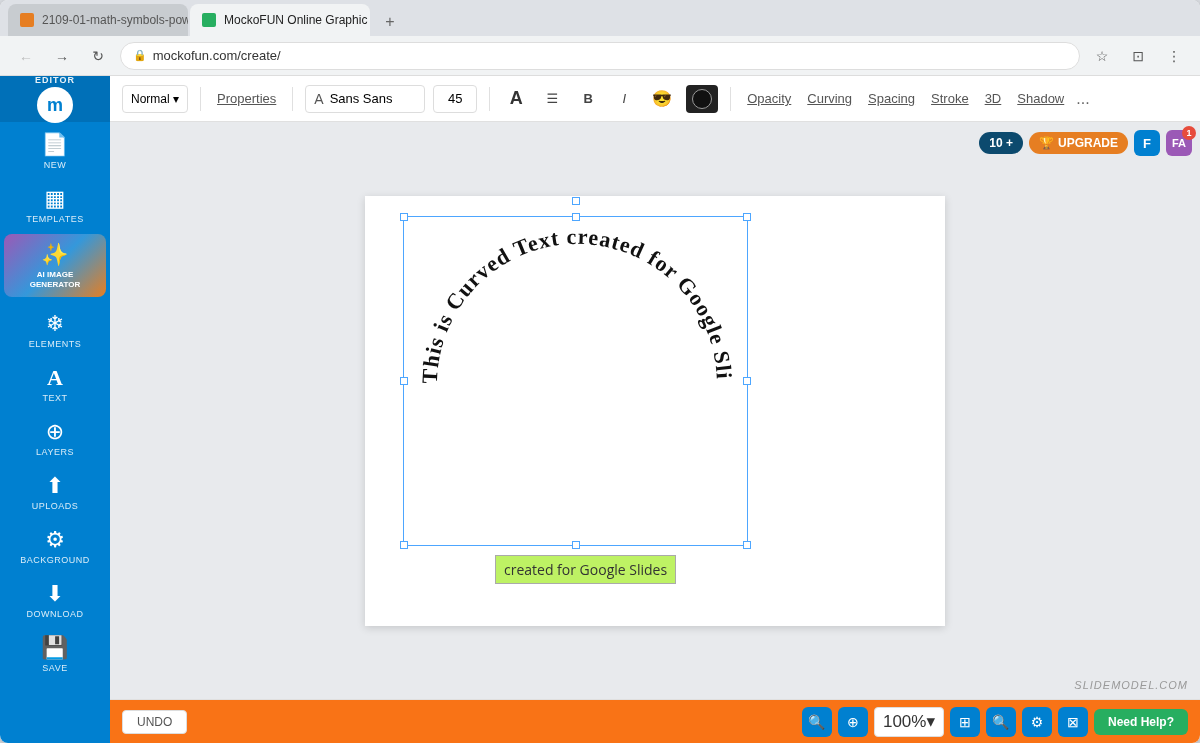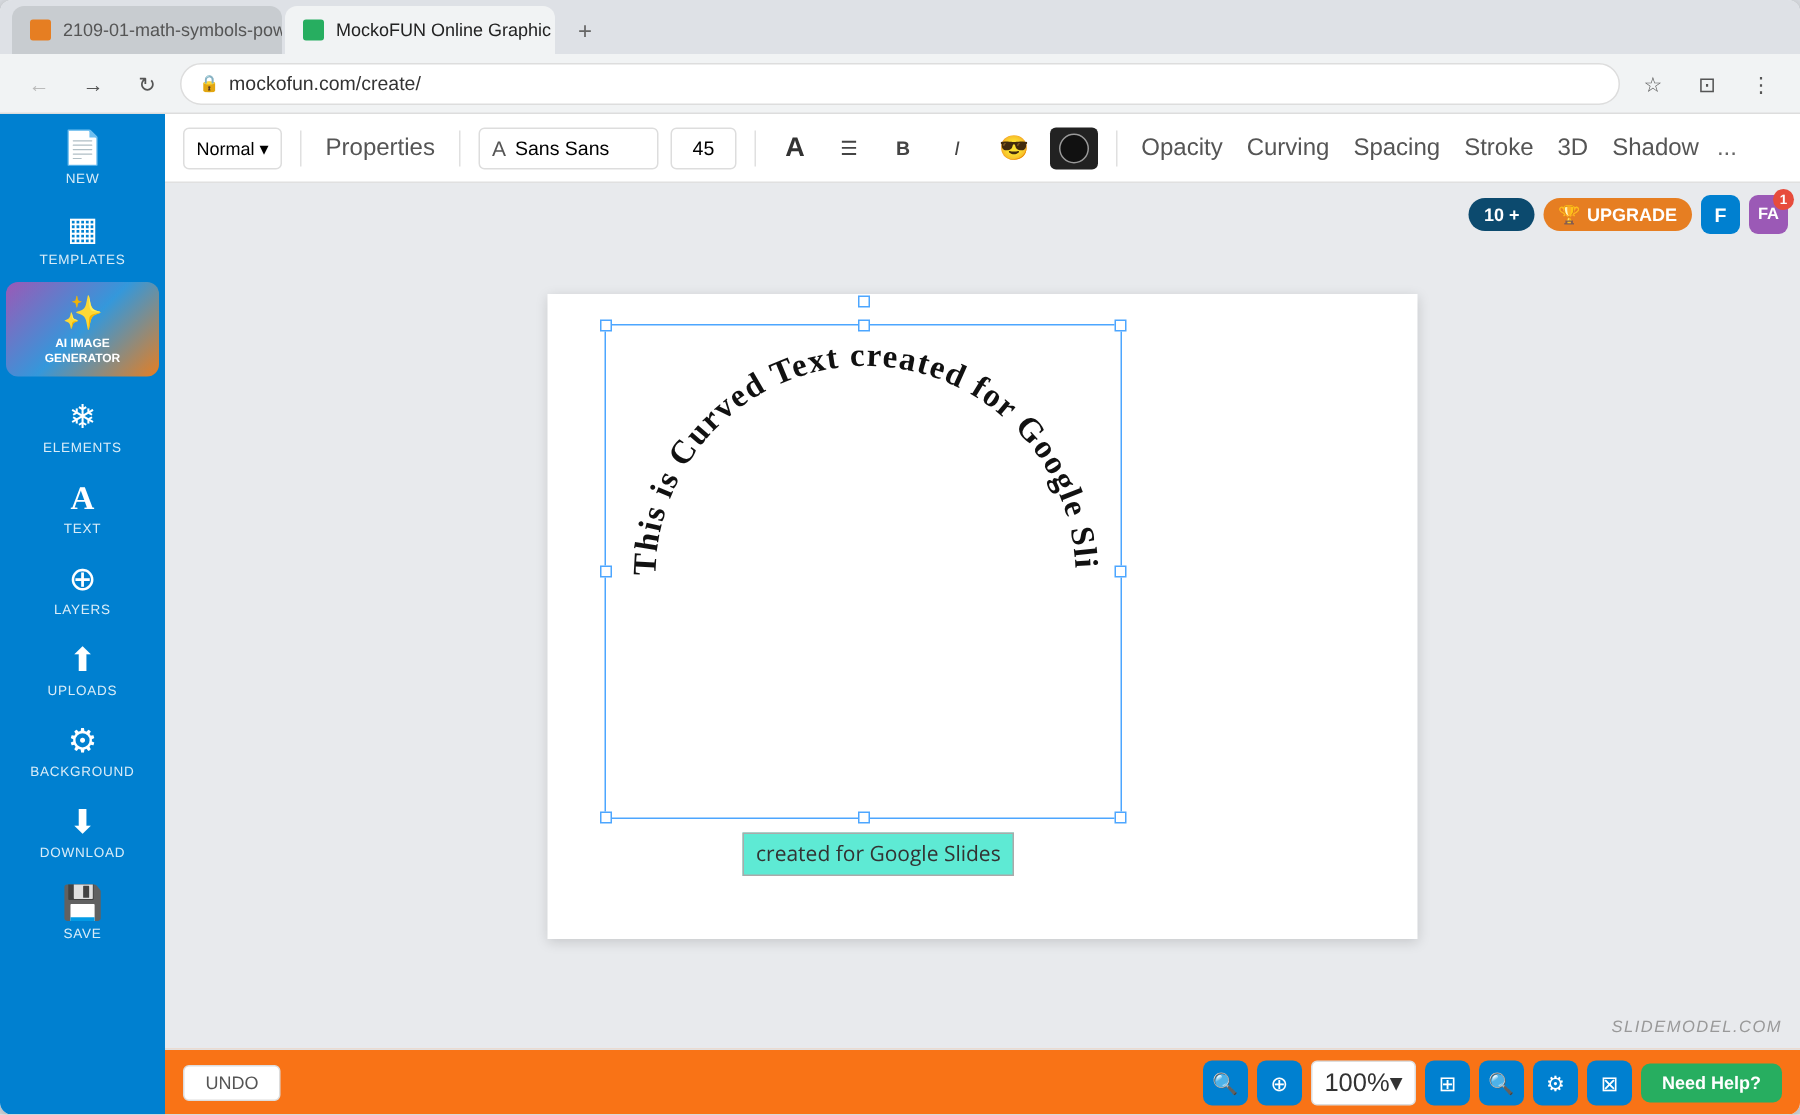--- a/index.html
+++ b/index.html
@@ -41,40 +41,40 @@
     .main-content { display: flex; flex-direction: column; flex: 1; overflow: hidden; justify-content: center; }
     .toolbar { height: 46px; border-bottom: 1px solid #e0e0e0; display: flex; align-items: center; padding: 0 12px; gap: 8px; background: #fff; }
     .toolbar-select { height: 28px; border: 1px solid #ddd; border-radius: 4px; padding: 0 8px; font-size: 12px; background: #fff; display: flex; align-items: center; gap: 4px; cursor: pointer; }
     .toolbar-divider { width: 1px; height: 24px; background: #e0e0e0; margin: 0 4px; }
     .toolbar-btn { height: 28px; min-width: 28px; border-radius: 4px; display: flex; align-items: center; justify-content: center; cursor: pointer; font-size: 13px; color: #444; padding: 0 6px; }
     .toolbar-font-box { border: 1px solid #ddd; border-radius: 4px; height: 28px; padding: 0 8px; display: flex; align-items: center; gap: 6px; font-size: 13px; min-width: 120px; }
     .toolbar-size-box { border: 1px solid #ddd; border-radius: 4px; height: 28px; width: 44px; display: flex; align-items: center; justify-content: center; font-size: 13px; }
     .font-letter { font-size: 18px; color: #333; font-weight: bold; }
     .emoji-icon { font-size: 16px; }
     .color-circle { width: 20px; height: 20px; border-radius: 50%; background: #111; border: 1px solid #999; }
-    .toolbar-text-btn { font-size: 16px; color: #555; cursor: pointer; padding: 0 4px; }
+    .toolbar-text-btn { font-size: 13px; color: #555; cursor: pointer; padding: 0 4px; text-decoration: underline; }
     .toolbar-more { font-size: 16px; color: #666; cursor: pointer; }
 
     
     .canvas-area { flex: 1; background: #e8eaed; display: flex; align-items: center; justify-content: center; position: relative; overflow: hidden; }
     .canvas { background: #fff; width: 580px; height: 430px; position: relative; box-shadow: 0 2px 8px rgba(0,0,0,0.15); }
     .selection-box { position: absolute; top: 20px; left: 38px; width: 345px; height: 330px; border: 1.5px solid #4da6ff; pointer-events: none; }
     .selection-handle { position: absolute; width: 8px; height: 8px; background: #fff; border: 1.5px solid #4da6ff; }
     .handle-tl { top: -4px; left: -4px; }
     .handle-tm { top: -4px; left: calc(50% - 4px); }
     .handle-tr { top: -4px; right: -4px; }
     .handle-ml { top: calc(50% - 4px); left: -4px; }
     .handle-mr { top: calc(50% - 4px); right: -4px; }
     .handle-bl { bottom: -4px; left: -4px; }
     .handle-bm { bottom: -4px; left: calc(50% - 4px); }
     .handle-br { bottom: -4px; right: -4px; }
     .handle-rot { top: -20px; left: calc(50% - 4px); }
 
     
-    .inline-text { position: absolute; bottom: 42px; left: 130px; border: 1px solid #aaa; background: #5eead4; padding: 4px 8px; font-size: 14px; color: #333; font-family: 'Open Sans', sans-serif; white-space: nowrap; }
+    .inline-text { position: absolute; bottom: 42px; left: 130px; border: 1px solid #aaa; background: #bef264; padding: 4px 8px; font-size: 14px; color: #333; font-family: 'Open Sans', sans-serif; white-space: nowrap; }
 
     
     .bottom-bar { height: 44px; background: #f97316; border-top: 1px solid #e0e0e0; display: flex; align-items: center; padding: 0 12px; justify-content: space-between; }
     .undo-btn { border: 1px solid #ddd; background: #fff; border-radius: 4px; padding: 4px 14px; font-size: 12px; color: #555; cursor: pointer; }
     .zoom-controls { display: flex; align-items: center; gap: 6px; }
     .zoom-btn { width: 30px; height: 30px; border-radius: 6px; background: #0080d0; display: flex; align-items: center; justify-content: center; cursor: pointer; color: #fff; font-size: 14px; }
     .zoom-display { background: #fff; border: 1px solid #ddd; border-radius: 4px; height: 30px; padding: 0 8px; display: flex; align-items: center; font-size: 17px; color: #333; }
     .zoom-icon-btn { width: 30px; height: 30px; border-radius: 6px; background: #0080d0; display: flex; align-items: center; justify-content: center; cursor: pointer; color: #fff; font-size: 14px; }
     .need-help { background: #27ae60; color: #fff; border-radius: 6px; padding: 6px 14px; font-size: 12px; font-weight: bold; cursor: pointer; }
 
@@ -119,20 +119,28 @@
       <span>mockofun.com/create/</span>
     </div>
     <div class="nav-action-btn">☆</div>
     <div class="nav-action-btn">⊡</div>
     <div class="nav-action-btn">⋮</div>
   </div>
 
   <div class="app">
 
     <div class="sidebar">
+      <div class="sidebar-logo">
+        <div style="display:flex;flex-direction:column;align-items:center;">
+          <div class="editor-label">EDITOR</div>
+          <div class="logo-circle">
+            <span>m</span>
+          </div>
+        </div>
+      </div>
 
       <div class="sidebar-item">
         <span class="sidebar-icon">📄</span>
         <span class="sidebar-label">NEW</span>
       </div>
 
       <div class="sidebar-item">
         <span class="sidebar-icon">▦</span>
         <span class="sidebar-label">TEMPLATES</span>
       </div>

